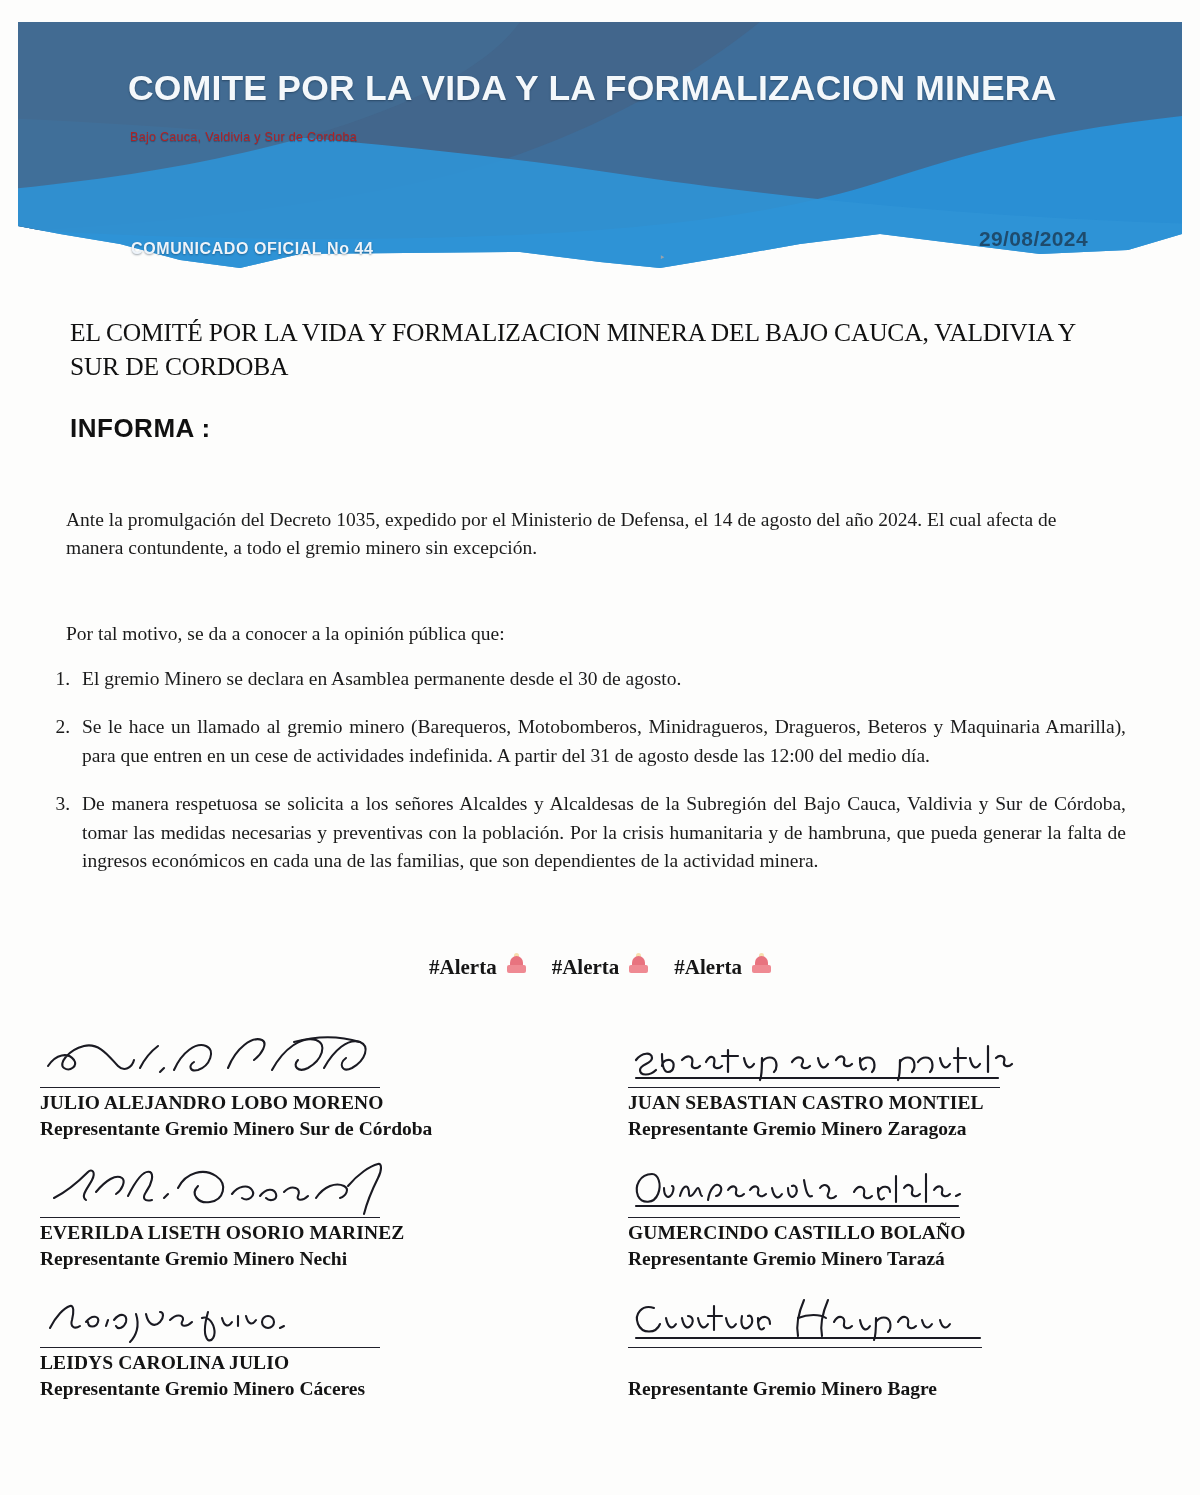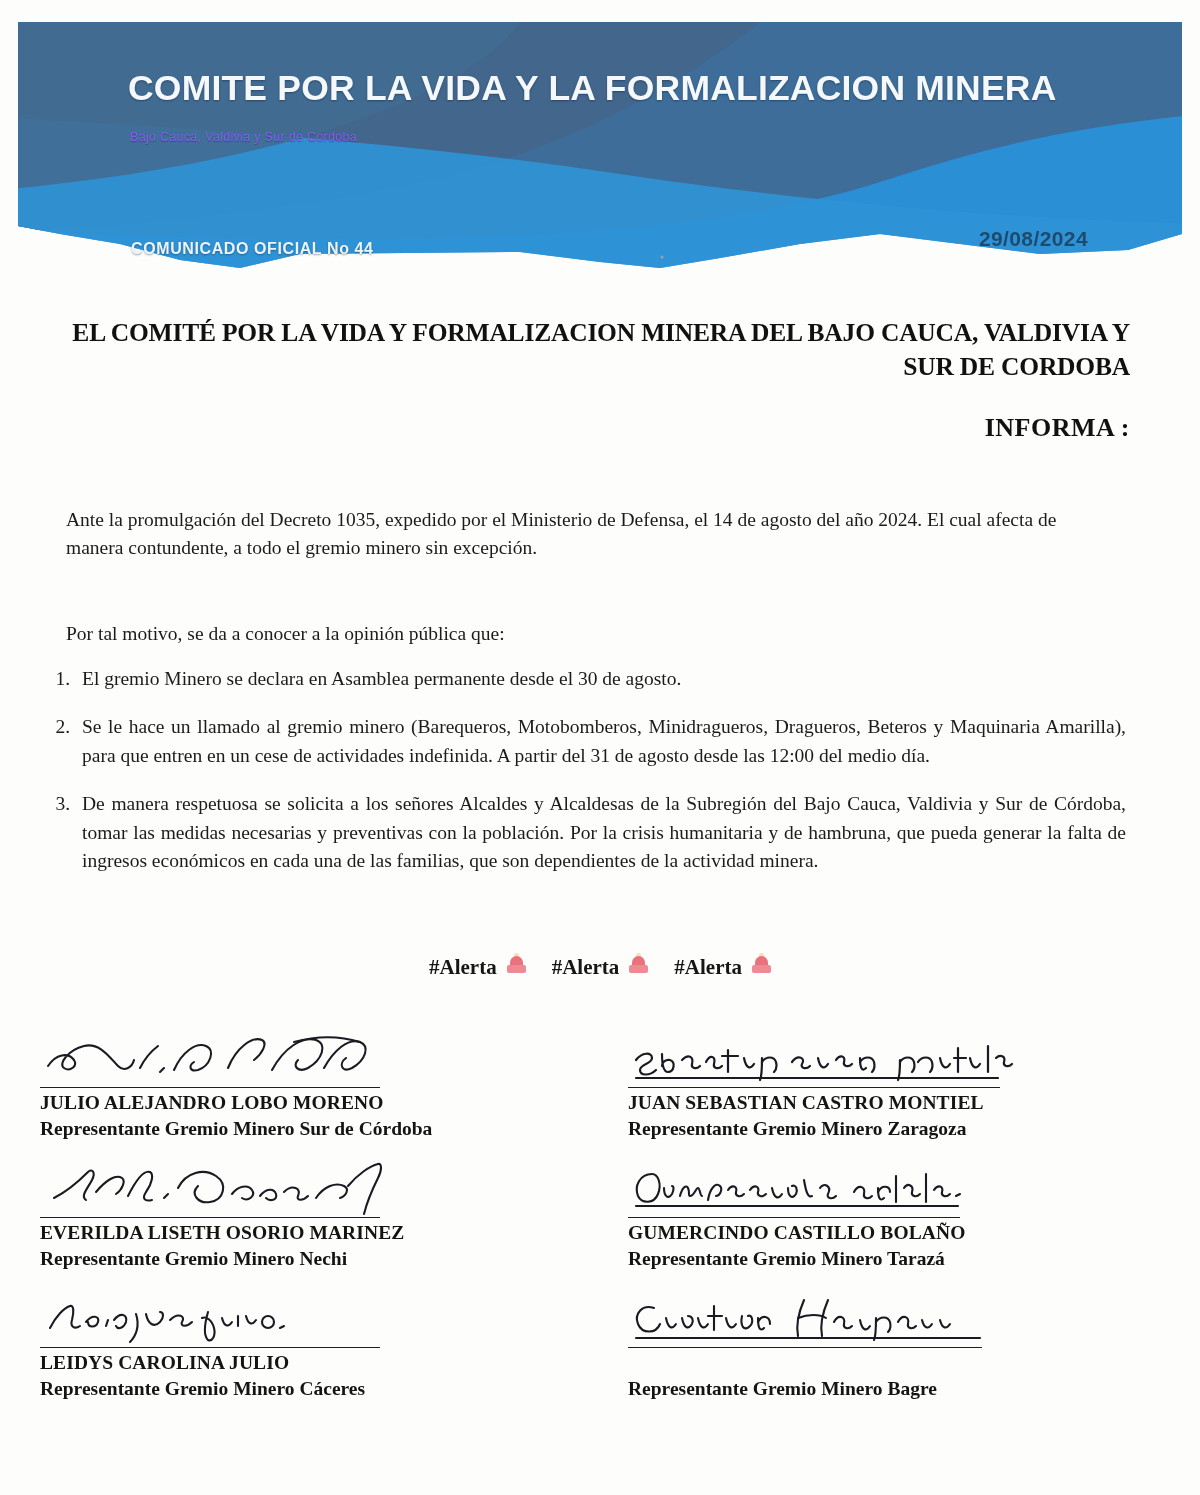--- a/index.html
+++ b/index.html
@@ -45,21 +45,21 @@
     color: #f4f8fb;
     text-shadow: 0 1px 2px rgba(10,30,50,0.45);
     white-space: nowrap;
   }
   .org-sub {
     position: absolute;
     left: 130px;
     top: 108px;
     font-family: "Liberation Sans", sans-serif;
     font-size: 12.5px;
-    color: #8b5cf6;
+    color: #b91c1c;
     letter-spacing: 0.3px;
     opacity: 0.92;
     text-shadow: 0 1px 1px rgba(10,30,50,0.4);
   }
   .comunicado {
     position: absolute;
     left: 131px;
     top: 218px;
     font-family: "Liberation Sans", sans-serif;
     font-size: 16px;
@@ -79,35 +79,35 @@
     color: #1b3c57;
     opacity: 0.82;
   }
 
   
   .doc-title {
     position: absolute;
     left: 70px;
     top: 316px;
     width: 1060px;
-    text-align: right;
+    text-align: left;
     font-family: "Liberation Serif", serif;
-    font-weight: bold;
+    font-weight: normal;
     font-size: 25.5px;
     line-height: 1.33;
     letter-spacing: -0.2px;
     color: #111;
   }
   .informa {
     position: absolute;
     left: 70px;
     top: 413px;
     width: 1060px;
-    text-align: right;
-    font-family: Liberation Serif, serif;
+    text-align: left;
+    font-family: Liberation Sans, sans-serif;
     font-weight: bold;
     font-size: 26px;
     letter-spacing: 0.5px;
     color: #111;
   }
 
   .para {
     position: absolute;
     left: 66px;
     width: 1040px;

